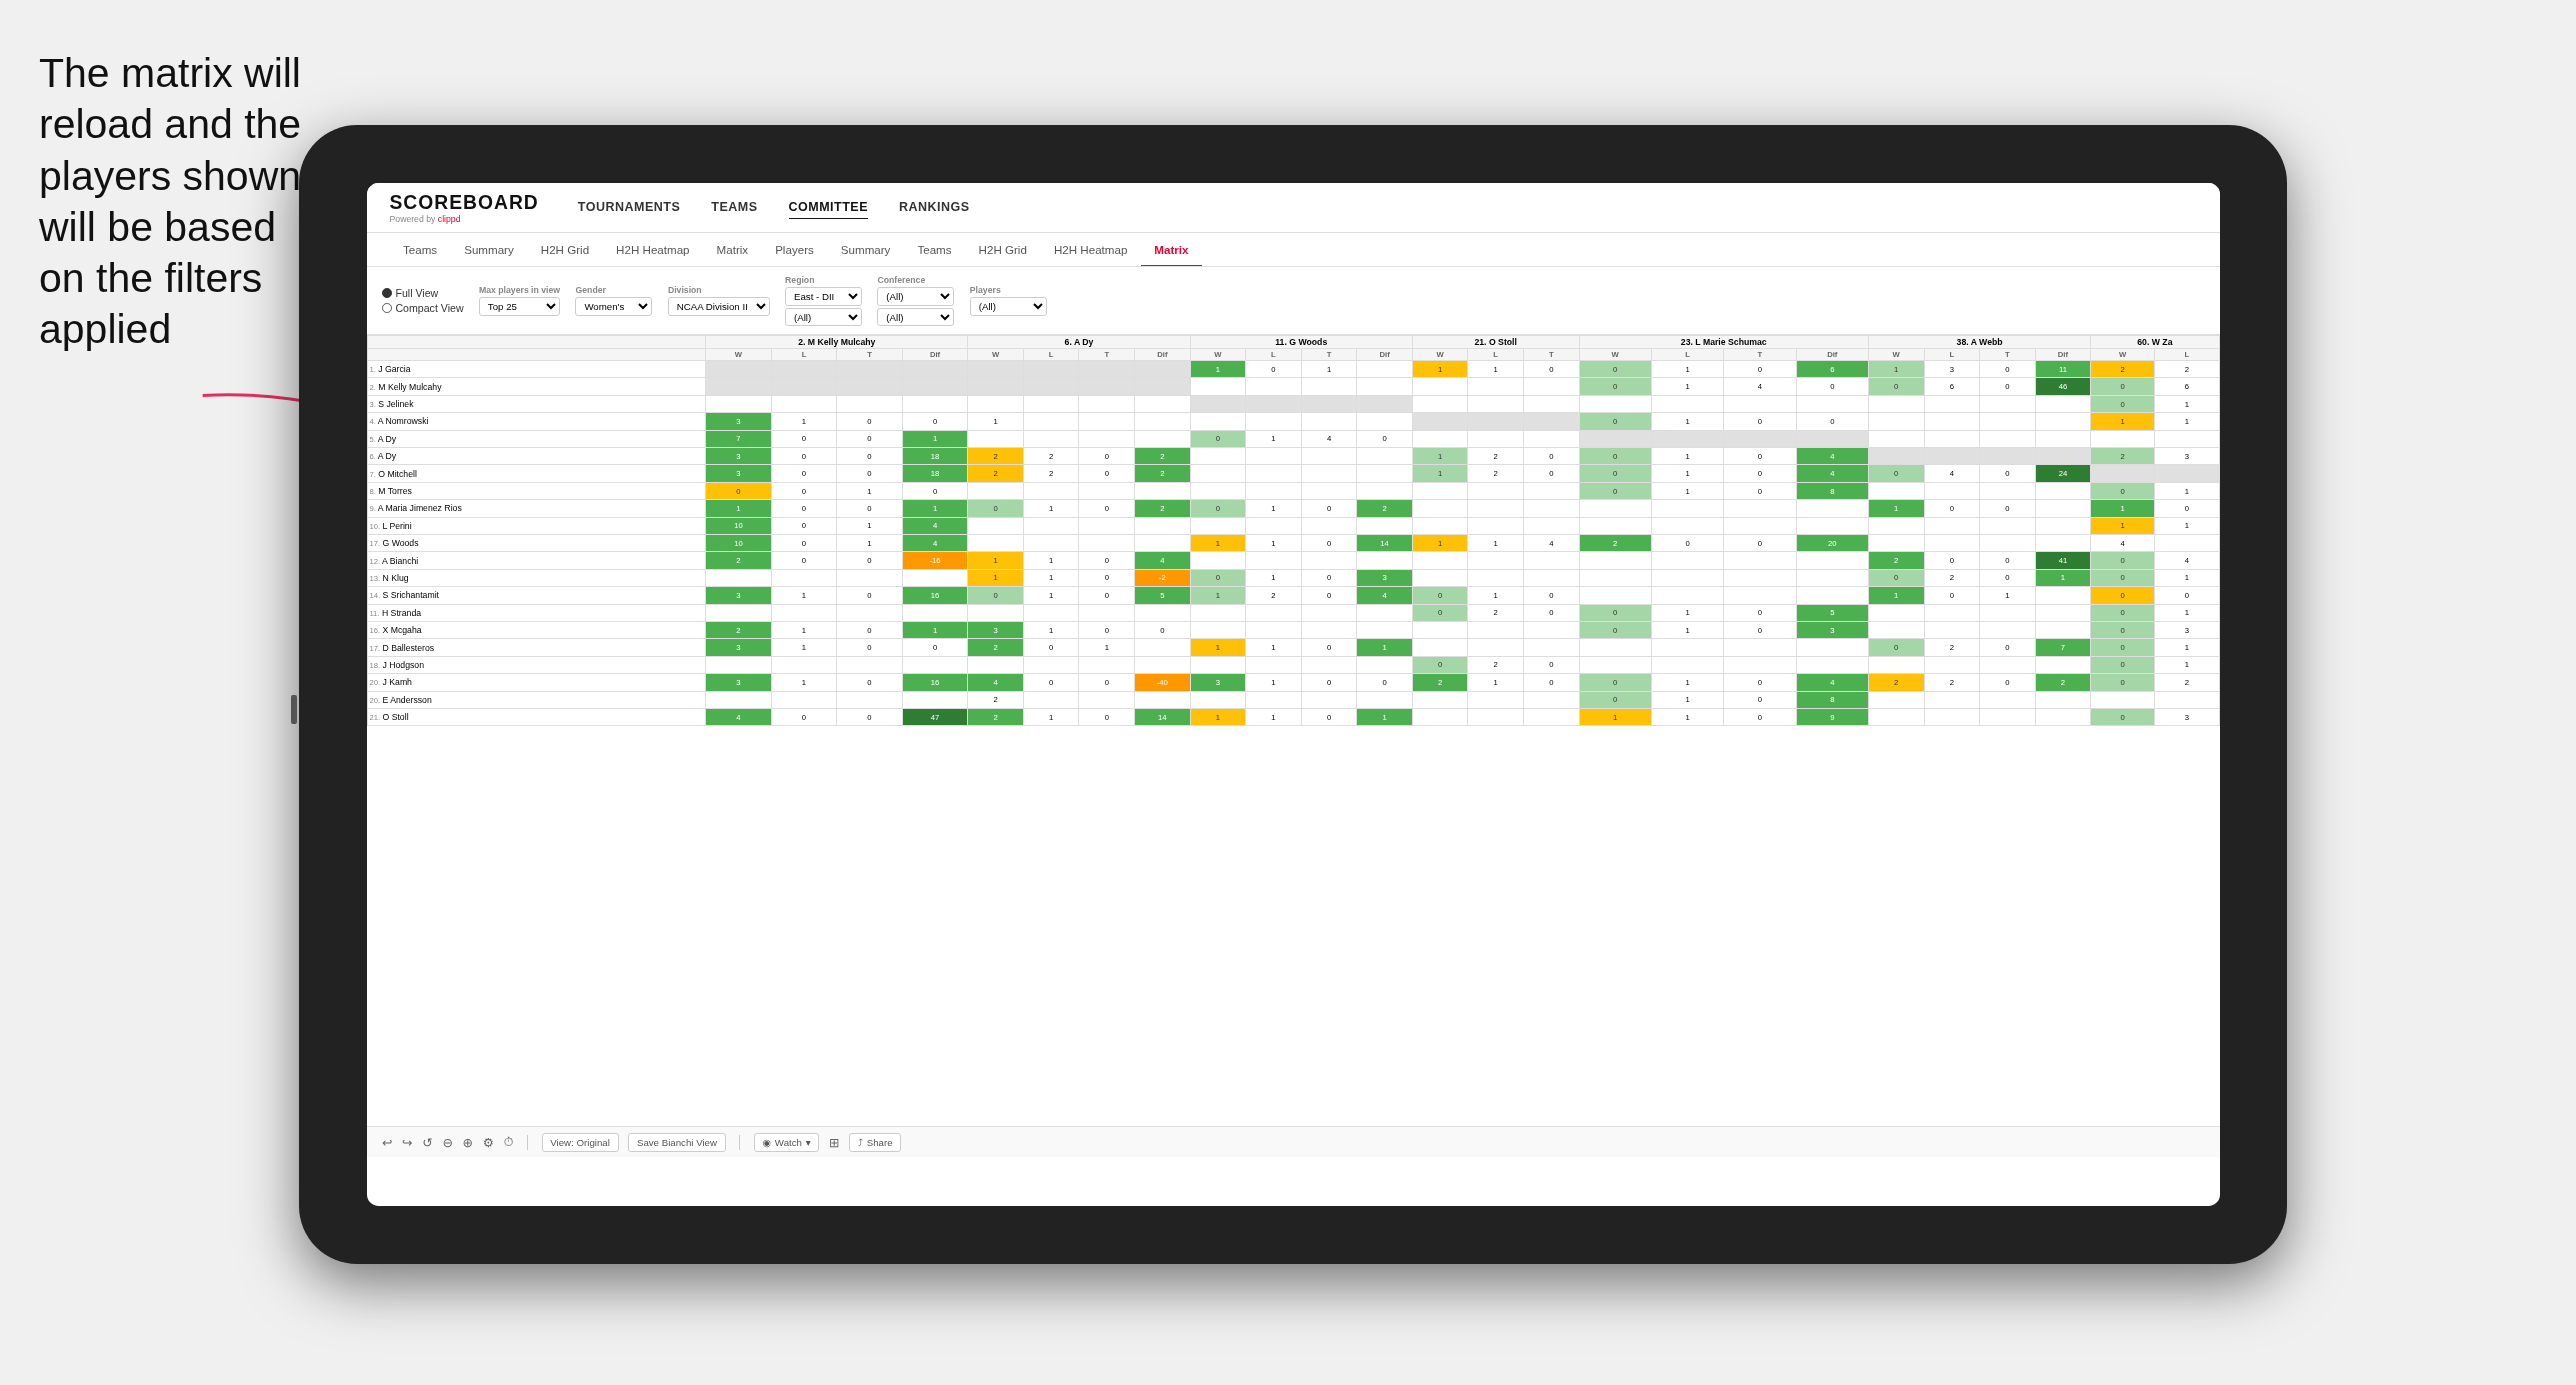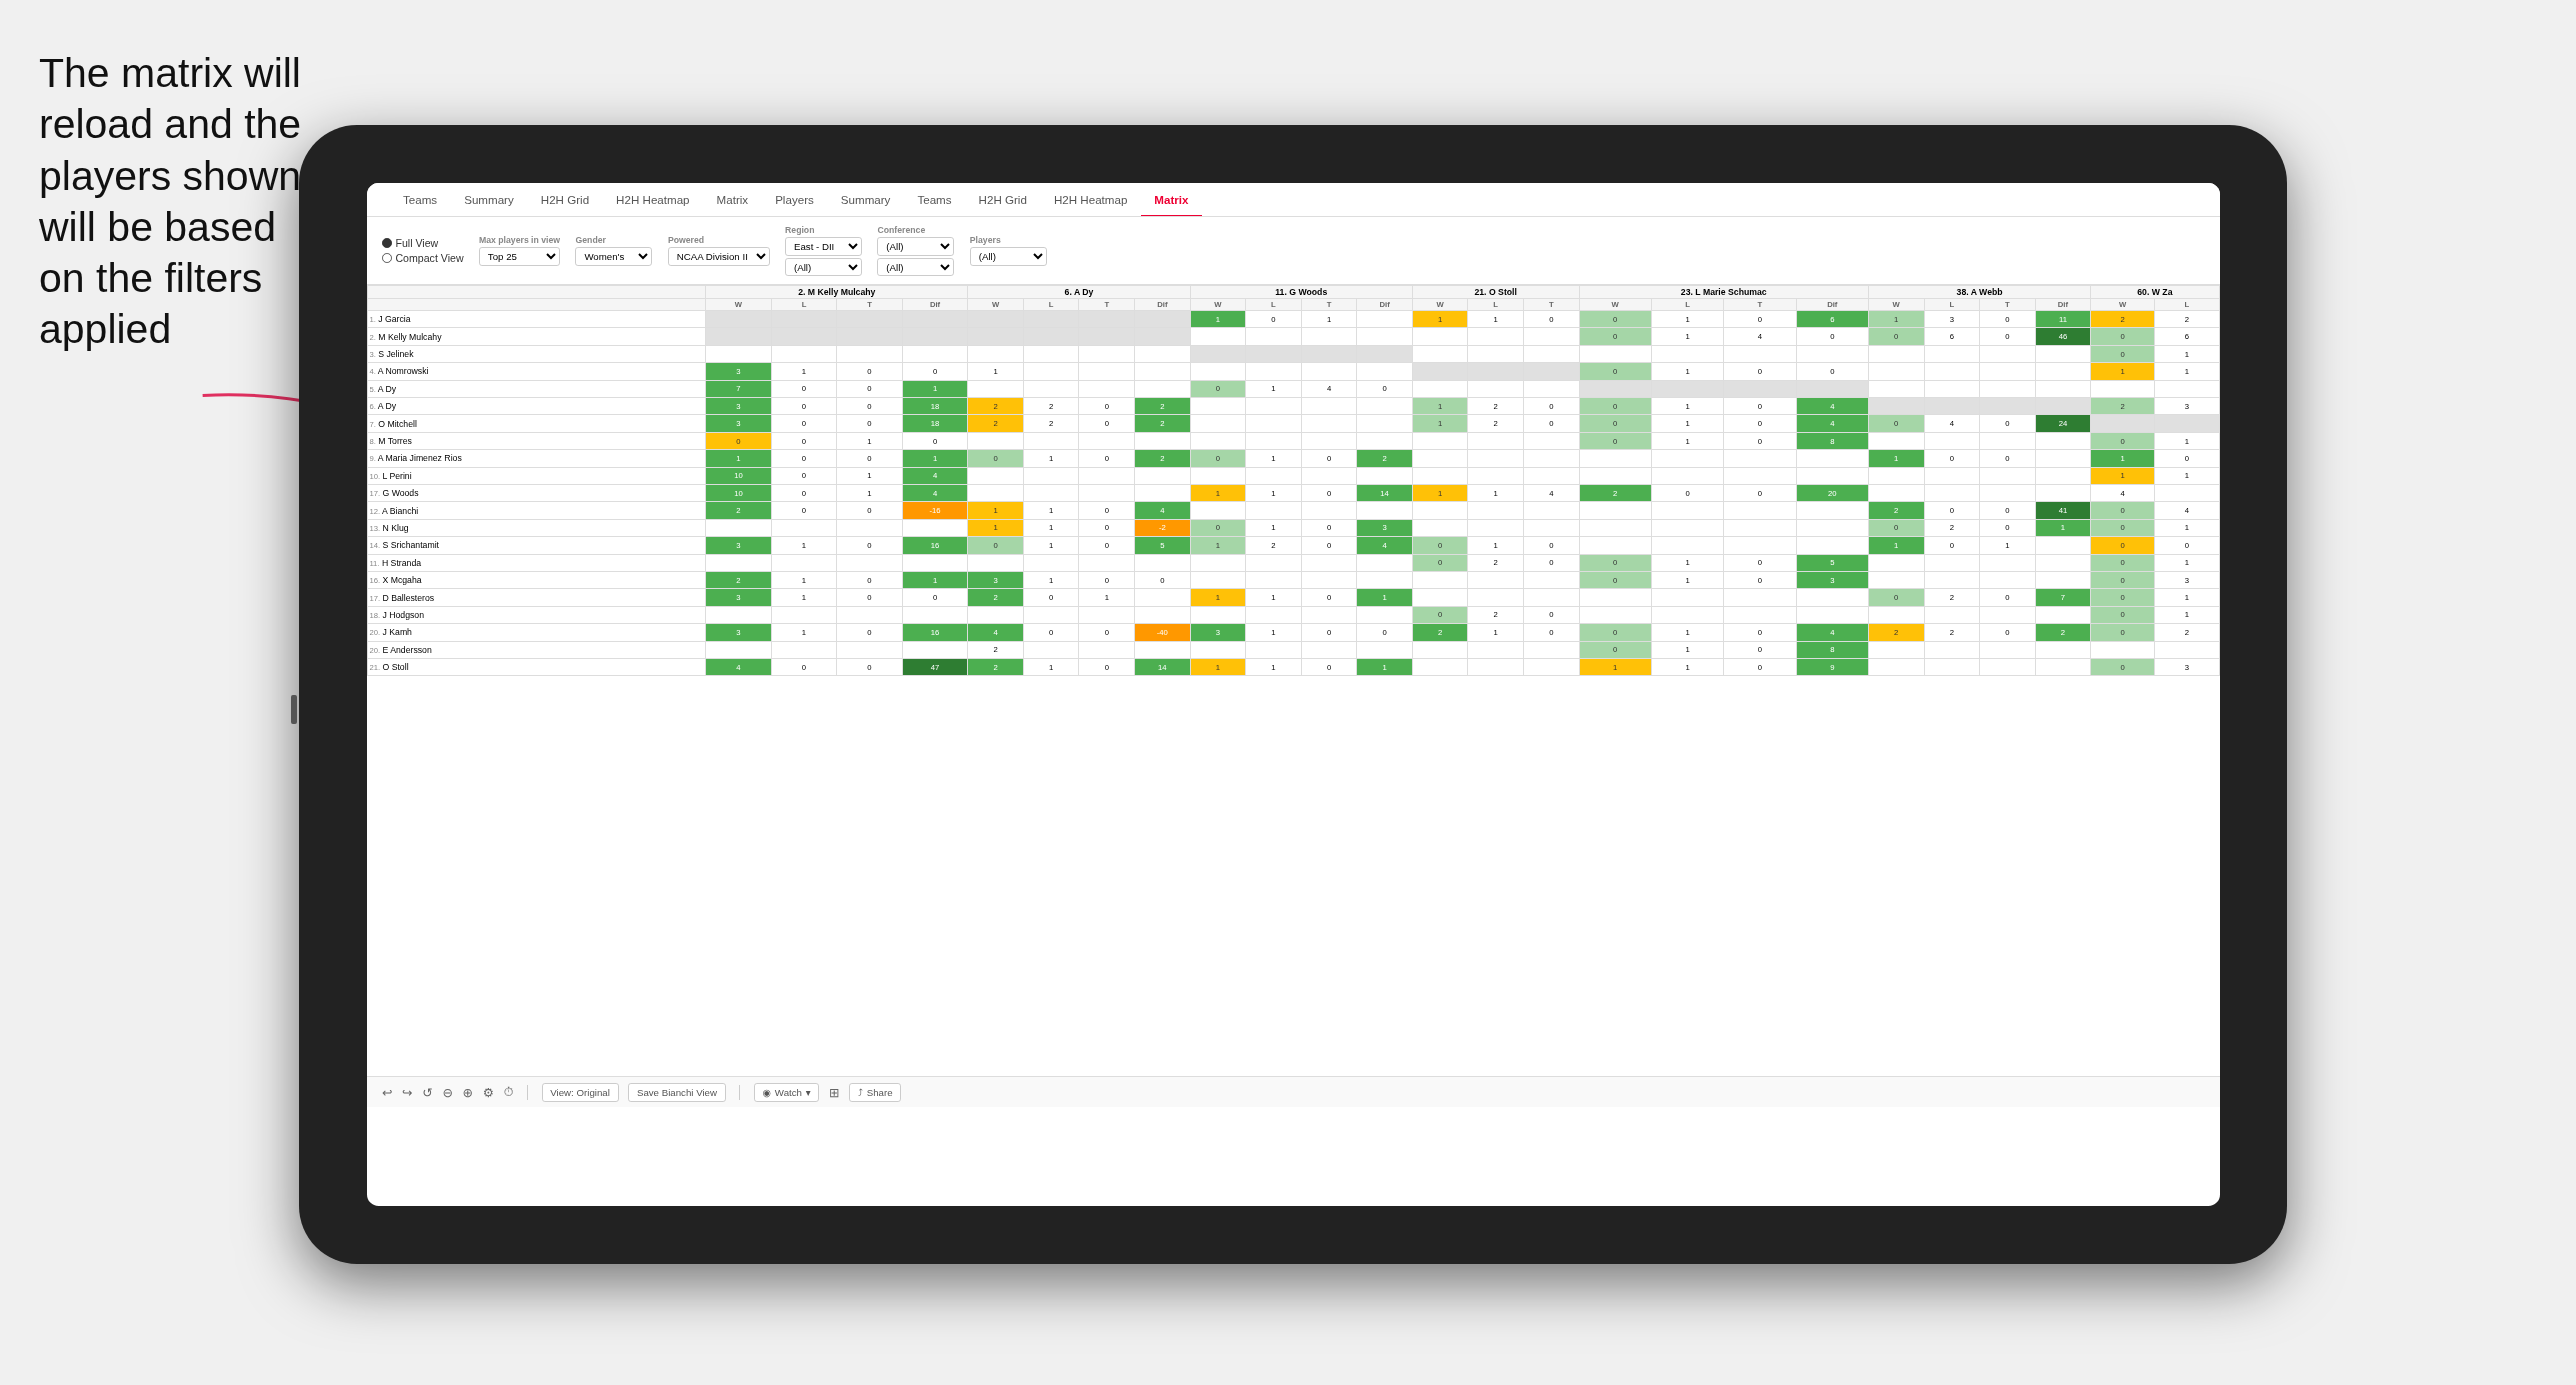--- a/index.html
+++ b/index.html
@@ -263,20 +263,32 @@
     </marker>
   </defs>
   <path d="M 10 20 Q 200 10 350 140" stroke="#e03060" stroke-width="3" fill="none" marker-end="url(#arrowhead)"></path>
 </svg>
 
 <div class="tablet-frame">
   <div class="tablet-indicator"></div>
 
   <div class="tablet-screen">
 
+    <div class="app-header">
+      <div class="scoreboard-logo">
+        <span class="title">SCOREBOARD</span>
+        <span class="powered">Powered by <span class="powered-red">clippd</span></span>
+      </div>
+      <div class="nav-links">
+        <span class="nav-link">TOURNAMENTS</span>
+        <span class="nav-link">TEAMS</span>
+        <span class="nav-link active">COMMITTEE</span>
+        <span class="nav-link">RANKINGS</span>
+      </div>
+    </div>
 
     <div class="sub-tabs">
       <span class="sub-tab">Teams</span>
       <span class="sub-tab">Summary</span>
       <span class="sub-tab">H2H Grid</span>
       <span class="sub-tab">H2H Heatmap</span>
       <span class="sub-tab">Matrix</span>
       <span class="sub-tab">Players</span>
       <span class="sub-tab">Summary</span>
       <span class="sub-tab">Teams</span>
@@ -305,21 +317,21 @@
       </div>
 
       <div class="filter-group">
         <span class="filter-label">Gender</span>
         <select class="filter-select">
           <option>Women's</option>
         </select>
       </div>
 
       <div class="filter-group">
-        <span class="filter-label">Powered</span>
+        <span class="filter-label">Division</span>
         <select class="filter-select">
           <option>NCAA Division II</option>
         </select>
       </div>
 
       <div class="filter-group">
         <span class="filter-label">Region</span>
         <select class="filter-select">
           <option>East - DII</option>
         </select>

